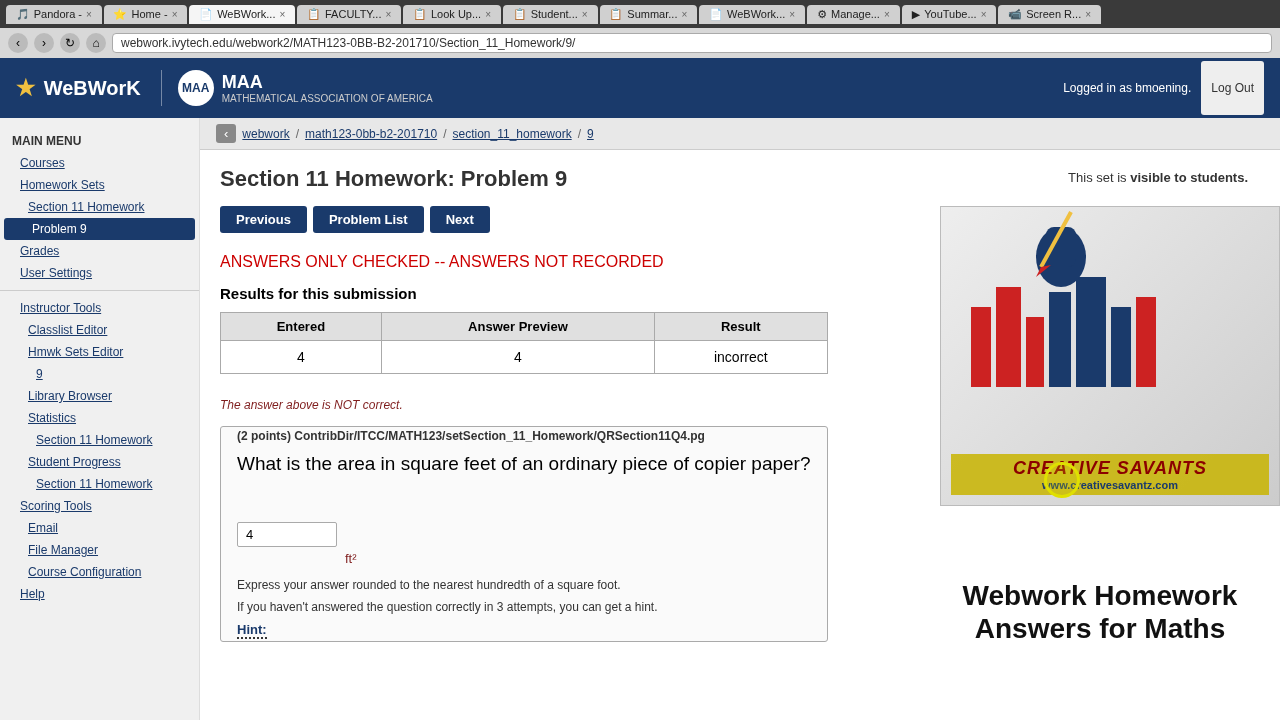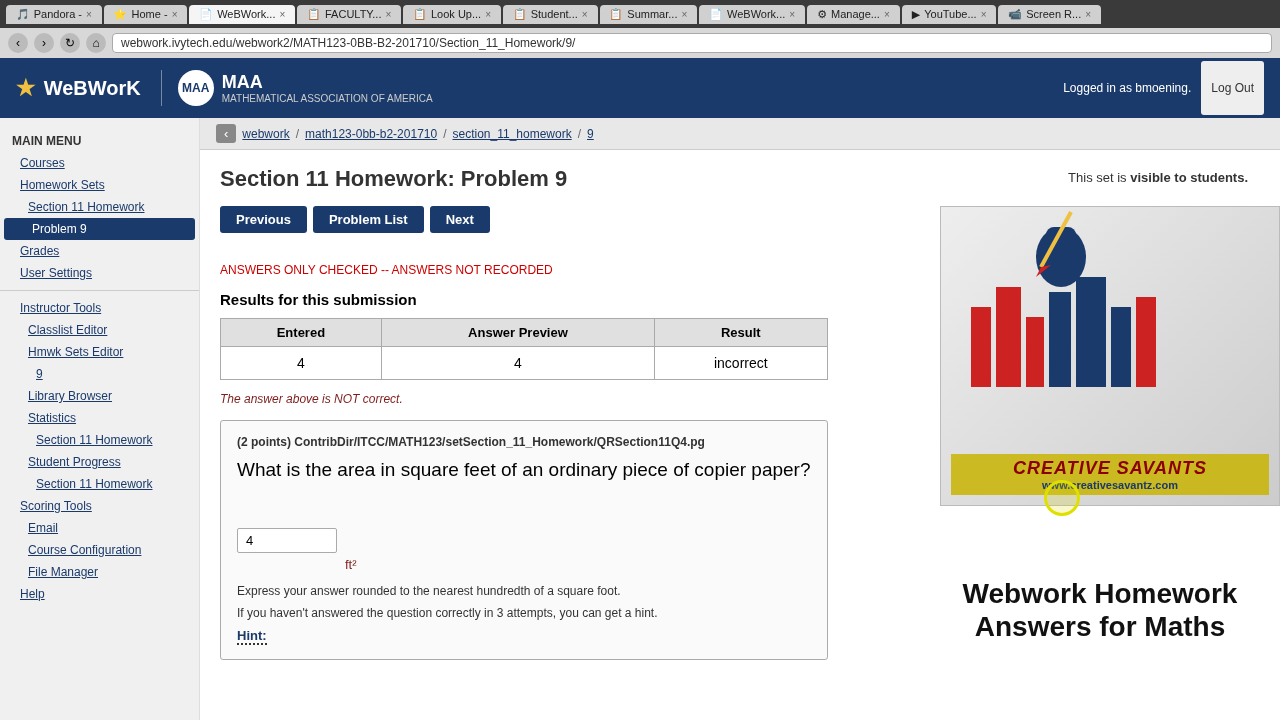--- a/index.html
+++ b/index.html
@@ -212,50 +212,50 @@
     }
     .problem-title {
       font-size: 22px;
       font-weight: bold;
       color: #333;
       margin-bottom: 14px;
     }
     .btn-group {
       display: flex;
       gap: 6px;
-      margin-bottom: 30px;
+      margin-bottom: 20px;
     }
     .btn-nav {
       background: #1a3a6b;
       color: white;
       border: none;
       padding: 6px 16px;
       border-radius: 3px;
       cursor: pointer;
       font-size: 13px;
       font-weight: bold;
     }
 
     .warning-text {
       color: #cc0000;
-      font-size: 12px;
+      font-size: 16px;
       margin-bottom: 14px;
     }
 
     .results-heading {
       font-size: 15px;
       font-weight: bold;
       margin-bottom: 10px;
     }
 
     
     .results-table {
       width: 100%;
       border-collapse: collapse;
-      margin-bottom: 12px;
+      margin-bottom: 24px;
       border: 1px solid #aaa;
     }
     .results-table th {
       background: #e0e0e0;
       border: 1px solid #aaa;
       padding: 6px 12px;
       text-align: center;
       font-size: 13px;
     }
     .results-table td {
@@ -268,21 +268,21 @@
       color: #7f1d1d;
       font-size: 12px;
       margin-bottom: 14px;
       font-style: italic;
     }
 
     
     .problem-box {
       border: 1px solid #aaa;
       border-radius: 3px;
-      padding: 14px 16px;
+      padding: 2px 16px;
       background: #fafafa;
     }
     .problem-source {
       font-size: 12px;
       color: #333;
       margin-bottom: 10px;
     }
     .problem-source span {
       font-weight: bold;
     }
@@ -459,22 +459,22 @@
     <div class="sidebar-item sub">Classlist Editor</div>
     <div class="sidebar-item sub">Hmwk Sets Editor</div>
     <div class="sidebar-item sub2">9</div>
     <div class="sidebar-item sub">Library Browser</div>
     <div class="sidebar-item sub">Statistics</div>
     <div class="sidebar-item sub2">Section 11 Homework</div>
     <div class="sidebar-item sub">Student Progress</div>
     <div class="sidebar-item sub2">Section 11 Homework</div>
     <div class="sidebar-item">Scoring Tools</div>
     <div class="sidebar-item sub">Email</div>
+    <div class="sidebar-item sub">File Manager</div>
     <div class="sidebar-item sub">Course Configuration</div>
-    <div class="sidebar-item sub">File Manager</div>
     <div class="sidebar-item">Help</div>
   </div>
 
   <div class="content-area">
 
     <div class="breadcrumb-bar">
       <button class="breadcrumb-back">‹</button>
       <span class="breadcrumb-link">webwork</span>
       <span class="breadcrumb-sep">/</span>
       <span class="breadcrumb-link">math123-0bb-b2-201710</span>
@@ -559,21 +559,21 @@
 
             <line x1="110" y1="5" x2="80" y2="60" stroke="#f0c040" stroke-width="4"></line>
             <polygon points="80,60 75,70 90,58" fill="#cc2222"></polygon>
           </svg>
           <div style="background: rgba(200,180,0,0.85); padding: 4px 12px; width: 100%; text-align: center; margin-top: 180px;">
             <div style="font-size: 18px; font-weight: bold; color: #8b0000; letter-spacing: 1px; font-style: italic;">CREATIVE SAVANTS</div>
             <div style="font-size: 11px; color: #1a3a6b; font-weight: bold;">www.creativesavantz.com</div>
           </div>
         </div>
 
-        <div style="position: absolute; bottom: 22px; right: 10px; width: 340px; background: rgba(255,255,255,0.9); padding: 10px;">
+        <div style="position: absolute; bottom: 2px; right: 10px; width: 340px; background: rgba(255,255,255,0.9); padding: 10px;">
           <div style="font-size: 28px; font-weight: bold; color: #111; line-height: 1.2; text-align: center;">
             <span>Webwork Homework</span><br>
             <span>Answers for Maths</span>
           </div>
         </div>
 
         <div style="position: absolute; bottom: 160px; right: 200px; width: 36px; height: 36px; border: 3px solid #e0e000; border-radius: 50%; background: rgba(220,220,0,0.2);"></div>
       </div>
     </div>
   </div>

